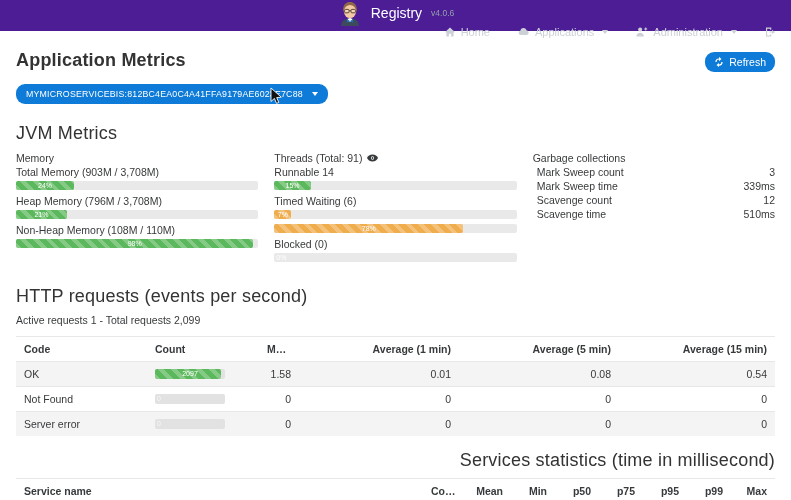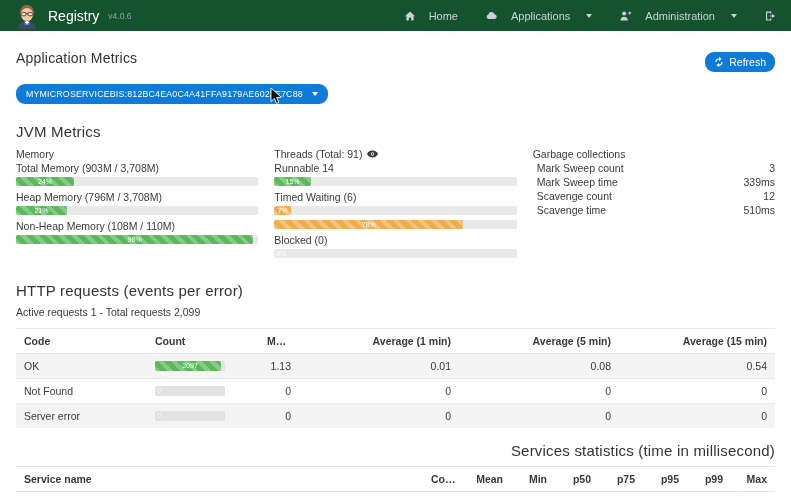--- a/index.html
+++ b/index.html
@@ -3,37 +3,37 @@
 <meta charset="utf-8">
 <style>
   * { box-sizing: border-box; }
   html,body { margin:0; padding:0; }
   body {
     width:791px; height:500px; overflow:hidden; position:relative;
     background:#fff; color:#373a3c;
     font-family:"Liberation Sans", sans-serif; font-size:10.5px;
   }
   
-  .navbar { height:31px; background:#14532d; display:flex; align-items:center; padding:0 14px 0 15px; }
+  .navbar { height:31px; background:#4c1d95; display:flex; align-items:center; padding:0 14px 0 15px;flex-direction:column; }
   .brand { display:flex; align-items:center; gap:9px; color:#fff; font-size:14px; cursor:pointer; }
   .brand .version { font-size:8.5px; color:#96a0ab; }
   .nav { margin-left:auto; display:flex; align-items:center; gap:27px; color:#ccd1d7; font-size:11px; }
-  .nav-item { display:flex; align-items:center; gap:13px; cursor:pointer; white-space:nowrap; }
+  .nav-item { display:flex; align-items:center; gap:5px; cursor:pointer; white-space:nowrap; }
   .nav-item svg { flex:0 0 auto; }
   .caret { display:inline-block; width:0; height:0; border-left:3.5px solid transparent;
            border-right:3.5px solid transparent; border-top:4px solid currentColor; margin-left:3px; }
   
   .content { padding:8px 16px 0 16px; }
   .title-row { display:flex; align-items:flex-start; justify-content:space-between; margin-top:11px; }
-  .page-title { font-size:14px; font-weight:400; margin:0; color:#333; letter-spacing:.2px; }
+  .page-title { font-size:18px; font-weight:700; margin:0; color:#333; letter-spacing:.2px; }
   .btn-blue { background:#0e7bd8; color:#fff; border:none; border-radius:9px; cursor:pointer;
               display:inline-flex; align-items:center; font-family:inherit; }
   .refresh-btn { font-size:10.5px; padding:4px 9px; gap:5px; margin-top:2px; }
   .instance-btn { font-size:8.8px; padding:5px 10px; gap:6px; margin-top:12px; letter-spacing:.2px; }
-  .section-h { font-size:15px; font-weight:500; margin:19px 0 7px 0; color:#333; letter-spacing:.2px; }
+  .section-h { font-size:18px; font-weight:500; margin:19px 0 7px 0; color:#333; letter-spacing:.2px; }
   
   .jvm-row { display:flex; gap:16px; }
   .jvm-col { flex:1; min-width:0; }
   .col-title { margin:1px 0 2px 0; display:flex; align-items:center; gap:5px; }
   .metric-label { margin:1px 0 2px 0; }
   .progress { height:9px; background:#e9e9e9; border-radius:2px; margin:3px 0 5px 0; position:relative; }
   .progress-fill { height:9px; border-radius:2px; position:relative;
     background-image:repeating-linear-gradient(45deg, rgba(255,255,255,.25) 0 4px, rgba(255,255,255,0) 4px 9px); }
   .progress-fill.green { background-color:#5cb85c; }
   .progress-fill.orange { background-color:#f0ad4e; }
@@ -212,21 +212,21 @@
           </div>
           <div class="gc-line">
             <span>Scavenge time</span>
             <span>510ms</span>
           </div>
         </div>
     </div>
   </div>
 
   
-  <h3 class="section-h">HTTP requests (events per error)</h3>
+  <h3 class="section-h">HTTP requests (events per second)</h3>
   <div class="subtitle">Active requests 1 - Total requests 2,099</div>
   <table>
     <colgroup>
         <col style="width:131px">
         <col style="width:112px">
         <col style="width:40px">
         <col style="width:160px">
         <col style="width:160px">
         <col>
       </colgroup>
@@ -242,21 +242,21 @@
       </thead>
     <tbody id="http-body">
         <tr class="striped">
           <td>OK</td>
           <td>
             <div class="mini-track">
               <div class="mini-fill green" style="width: 94%;"></div>
               <span class="mini-text">2097</span>
             </div>
           </td>
-          <td class="num">1.13</td>
+          <td class="num">1.58</td>
           <td class="num">0.01</td>
           <td class="num">0.08</td>
           <td class="num">0.54</td>
         </tr>
         <tr>
           <td>Not Found</td>
           <td>
             <div class="mini-track">
               <div class="mini-fill green" style="width: 0%;"></div>
               <span class="mini-text at-left" style="color: rgb(247, 247, 247);">0</span>

